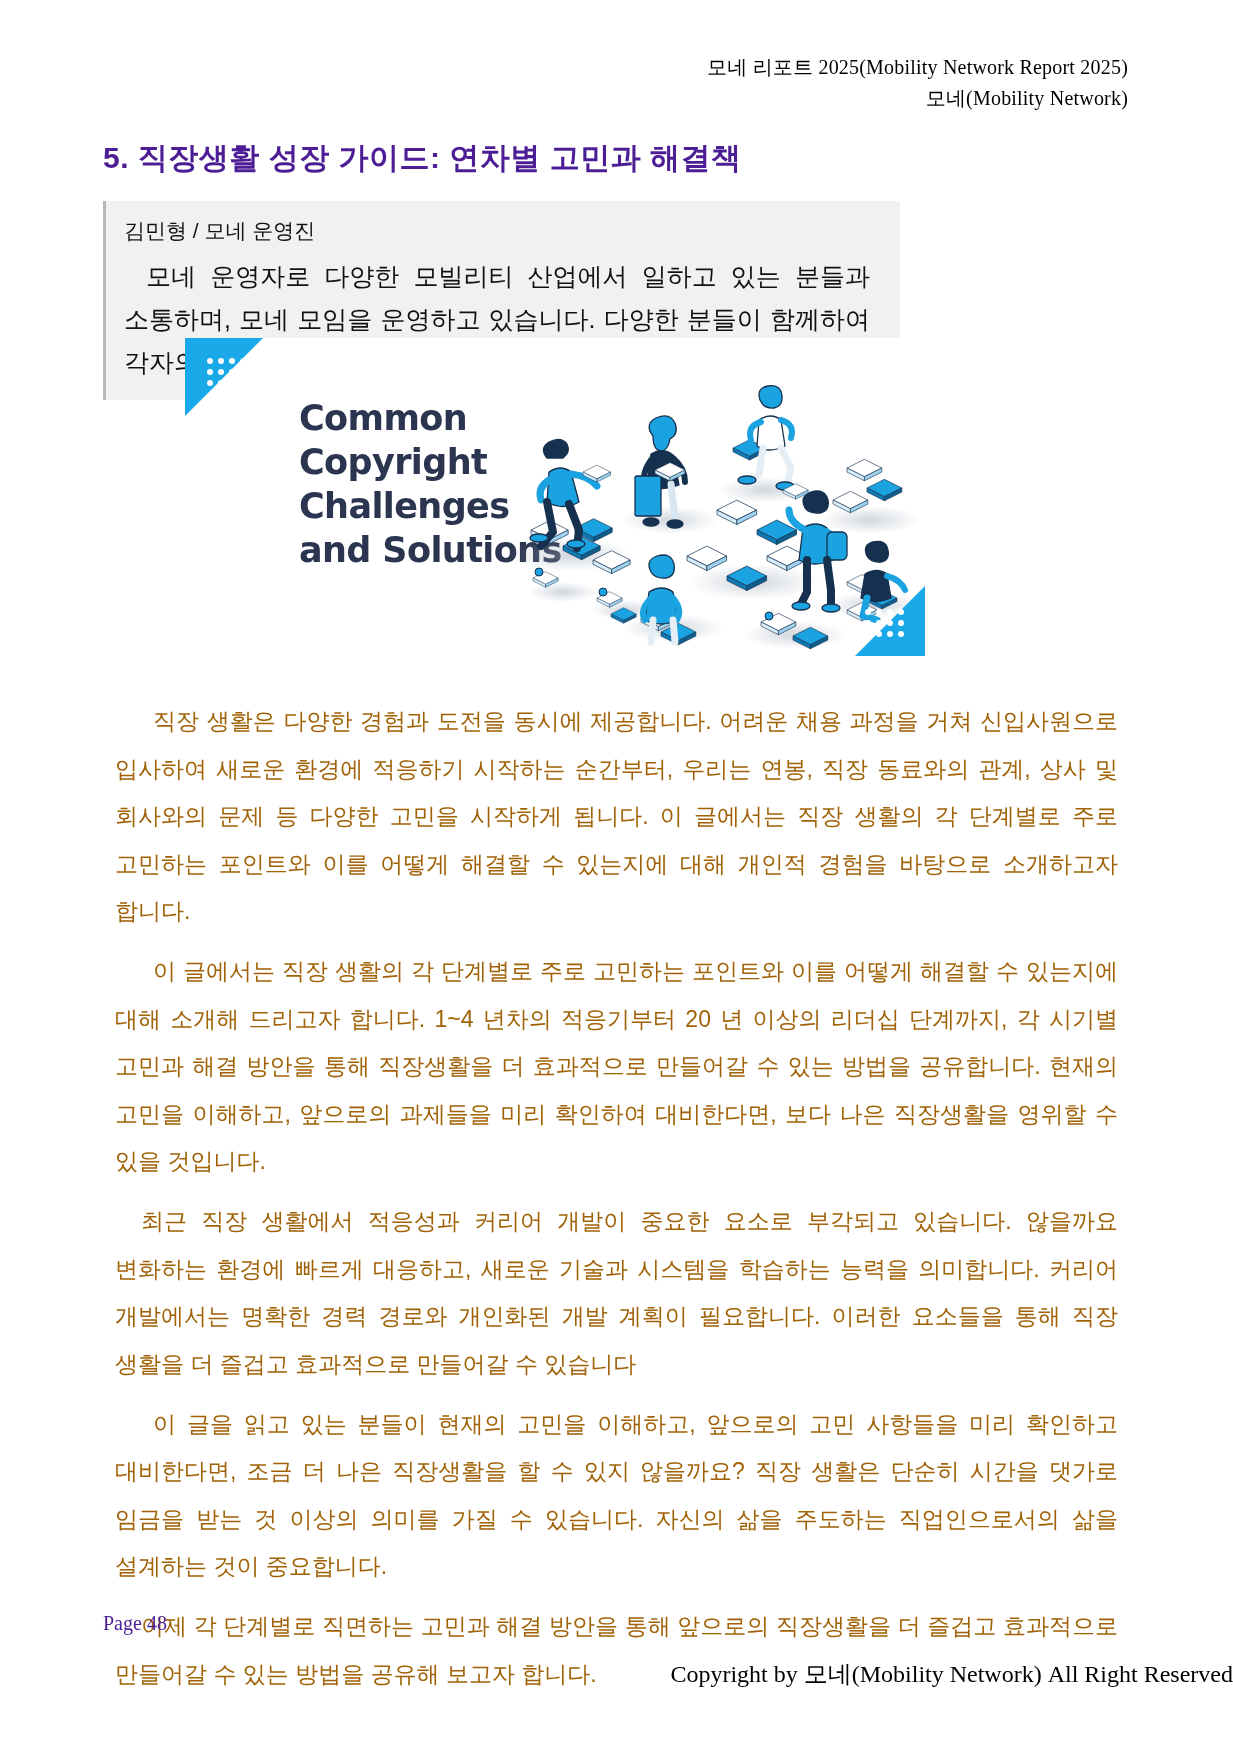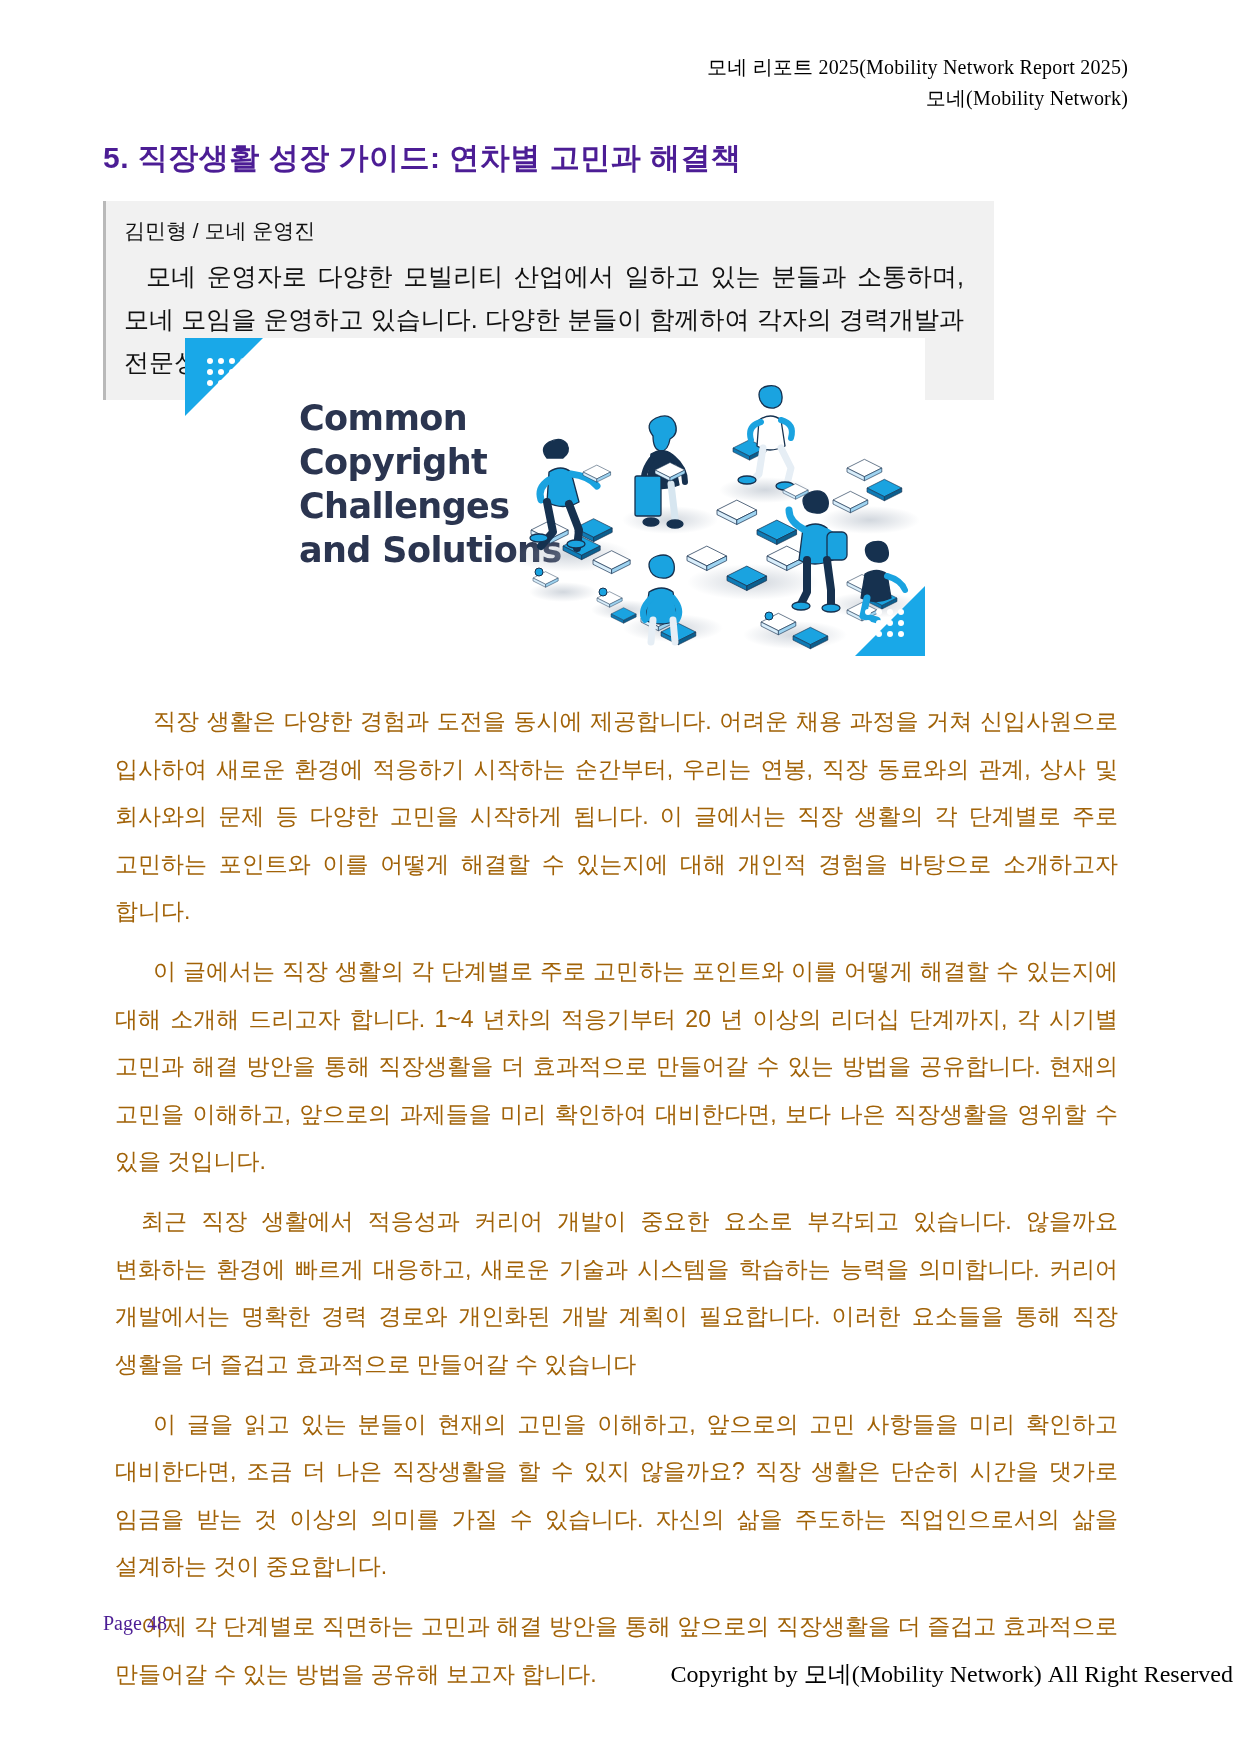--- a/index.html
+++ b/index.html
@@ -49,21 +49,21 @@
     color: #4c1d95;
     white-space: nowrap;
     margin-top: 6px;
   }
 
   
   .author-box {
     position: absolute;
     top: 201px;
     left: 103px;
-    width: 891px;
+    width: 797px;
     box-sizing: border-box;
     background: #f1f1f1;
     border-left: 3px solid #b9b9b9;
     padding: 14px 30px 16px 18px;
   }
   .author-name {
     font-size: 21px;
     line-height: 1.5;
     color: #111;
     margin: 0 0 8px 0;

